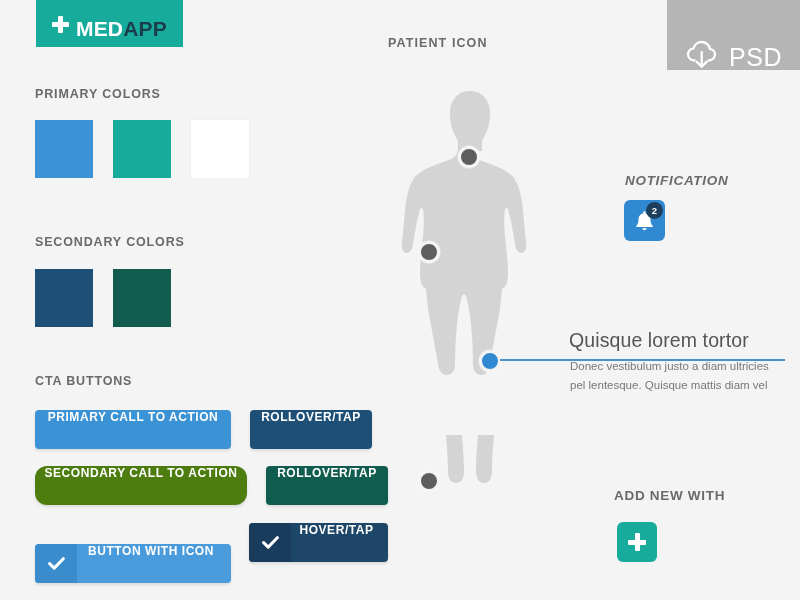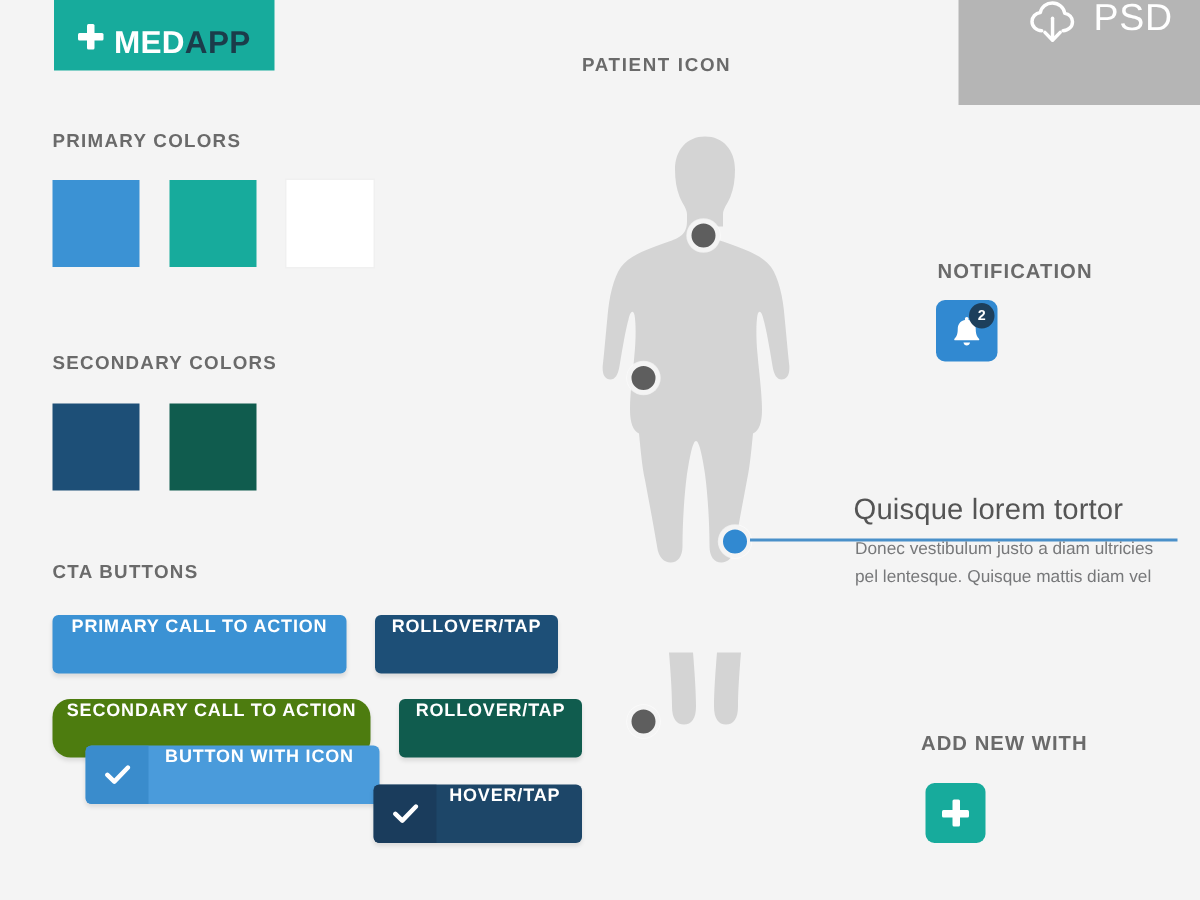--- a/index.html
+++ b/index.html
@@ -63,24 +63,23 @@
 
   
   .psd-badge {
     position: absolute;
     right: 0;
     top: 0;
     width: 133px;
     height: 70px;
     background: #b5b5b5;
     display: flex;
-    align-items: flex-start;
+    align-items: flex-end;
     justify-content: center;
     gap: 10px;
-    padding-left: 28px;
   }
   .psd-badge svg { display: block; }
   .psd-text {
     color: #ffffff;
     font-size: 25px;
     font-weight: normal;
     letter-spacing: 0.5px;
     line-height: 1;
   }
 
@@ -90,21 +89,21 @@
     color: #6a6a6a;
     font-size: 12.5px;
     font-weight: bold;
     letter-spacing: 0.85px;
     white-space: nowrap;
   }
   #t-primary   { left: 35px; top: 87px; }
   #t-secondary { left: 35px; top: 235px; }
   #t-cta       { left: 35px; top: 374px; }
   #t-patient   { left: 388px; top: 36px; letter-spacing: 1.1px; }
-  #t-notif     { left: 625px; top: 173px; font-size: 13.5px; letter-spacing: 0.7px; }
+  #t-notif     { left: 625px; top: 173px; font-size: 13.5px; letter-spacing: 0.7px; font-style: italic; }
   #t-additem   { left: 614px; top: 488px; font-size: 13.5px; letter-spacing: 0.7px; }
 
   
   .swatch {
     position: absolute;
     width: 58px;
     height: 58px;
   }
   .swatch.white { box-shadow: 0 0 0 1px #f0f0f0; }
 
@@ -296,21 +295,21 @@
   </div>
 
   <div class="btn" style="left: 35px; top: 466px; width: 212px; height: 39px; background: #4d7c0f; border-radius: 12px;">
     <span>SECONDARY CALL TO ACTION</span>
   </div>
 
   <div class="btn" style="left: 266px; top: 466px; width: 122px; height: 39px; background: rgb(16, 92, 78);">
     <span>ROLLOVER/TAP</span>
   </div>
 
-  <div class="btn with-icon" style="left: 35px; top: 497px; width: 196px; height: 39px; background: rgb(74, 155, 219); margin-left: 22px;">
+  <div class="btn with-icon" style="left: 35px; top: 544px; width: 196px; height: 39px; background: rgb(74, 155, 219);">
     <span class="btn-icon-pane" style="background: rgb(58, 140, 204);">
       <span>
         <svg width="17" height="13" viewBox="0 0 17 13" fill="none">
           <path d="M1.6 6.6l4.6 4.5L15.3 1.7" stroke="#ffffff" stroke-width="3" stroke-linecap="round" stroke-linejoin="round"></path>
         </svg>
       </span>
     </span>
     <span class="btn-label-pane">
       <span>BUTTON WITH ICON</span>
     </span>

